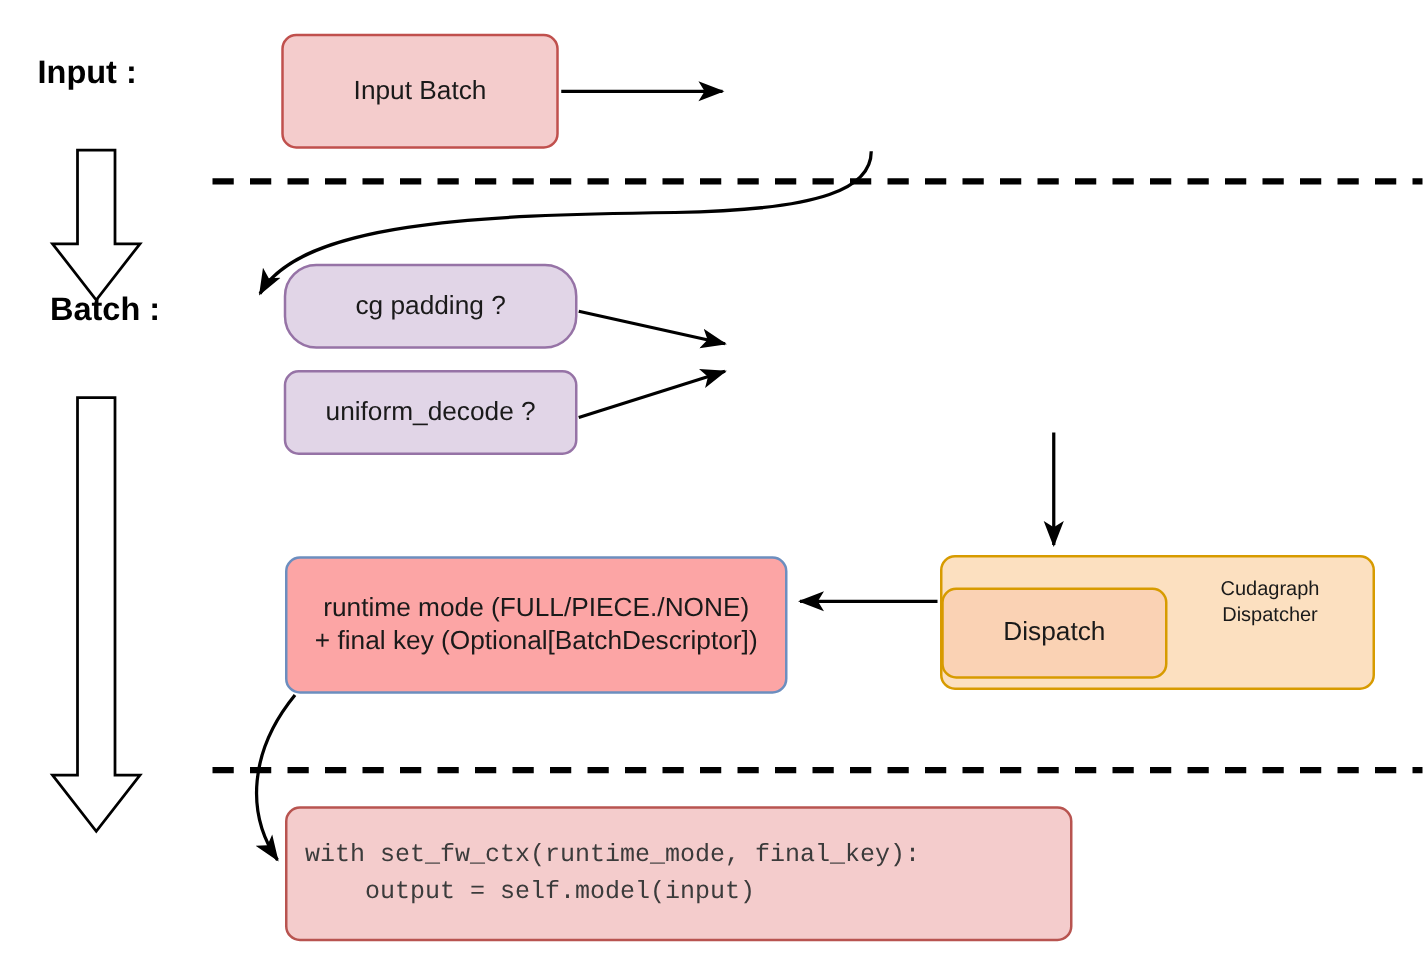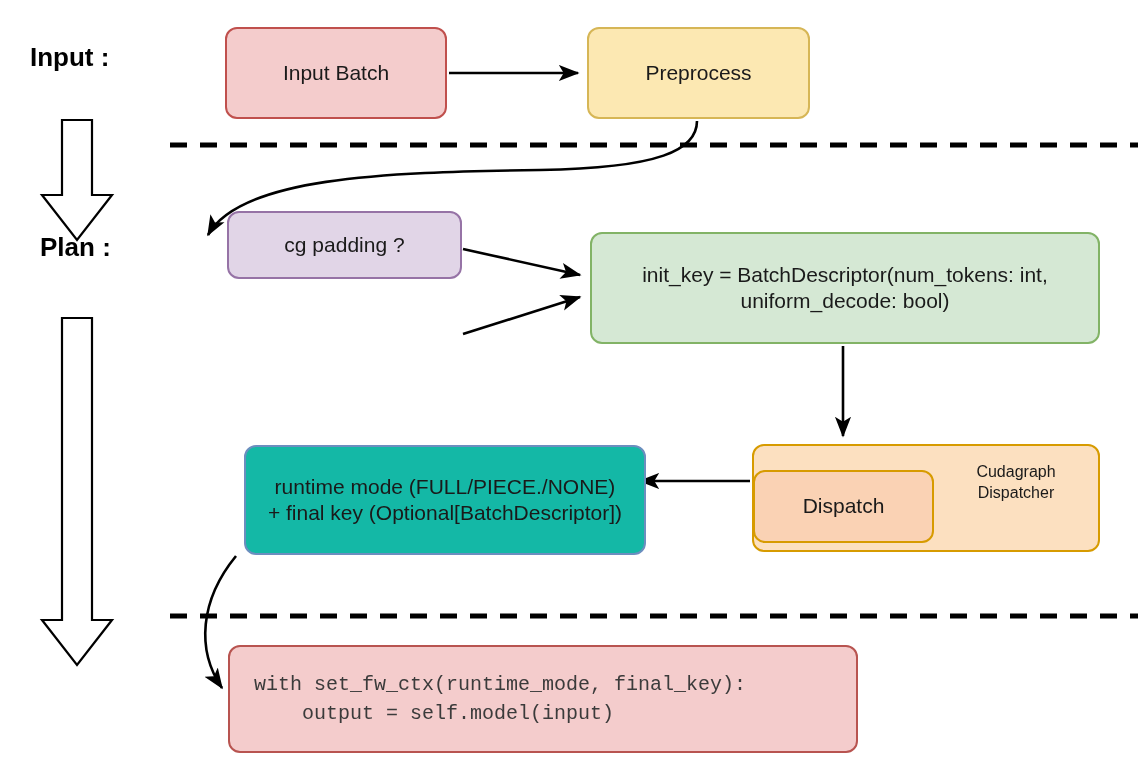--- a/index.html
+++ b/index.html
@@ -49,31 +49,31 @@
     padding: 4px 10px;
   }
   .node.code {
     font-family: "Liberation Mono", monospace;
     font-size: 20px;
     color: #3b3b3b;
     justify-content: flex-start;
     text-align: left;
     white-space: pre;
     line-height: 1.45;
-    padding-left: 24px;
+    padding-left: 14px;
   }
   .node.wrap-text { white-space: pre-line; }
   #node-input-batch   { left: 225px; top: 27px;  width: 222px; height: 92px;  background: #F4CCCC; border-color: #C0504D; }
   #node-preprocess    { left: 587px; top: 27px;  width: 223px; height: 92px;  background: #FCE8B2; border-color: #D6B656; }
-  #node-cg-padding    { left: 227px; top: 211px; width: 235px; height: 68px;  background: #E1D5E7; border-color: #9673A6; }
+  #node-cg-padding    { left: 227px; top: 211px; width: 235px; height: 68px;  background: #E1D5E7; border-color: #9673A6; border-radius: 26px; }
   #node-uniform-dec   { left: 227px; top: 296px; width: 235px; height: 68px;  background: #E1D5E7; border-color: #9673A6; }
   #node-init-key      { left: 590px; top: 232px; width: 510px; height: 112px; background: #D5E8D4; border-color: #82B366; }
   #node-dispatcher    { left: 752px; top: 444px; width: 348px; height: 108px; background: #FCE0C0; border-color: #D79B00; }
   #node-dispatch      { left: 753px; top: 470px; width: 181px; height: 73px;  background: #FAD2B4; border-color: #D79B00; border-radius: 12px; }
-  #node-runtime-mode  { left: 244px; top: 445px; width: 402px; height: 110px; background: #14b8a6; border-color: #6C8EBF; }
+  #node-runtime-mode  { left: 228px; top: 445px; width: 402px; height: 110px; background: #fca5a5; border-color: #6C8EBF; }
   #node-exec-code     { left: 228px; top: 645px; width: 630px; height: 108px; background: #F4CCCC; border-color: #B85450; }
   #label-input   { left: 30px;  top: 42px; }
   #label-plan    { left: 40px;  top: 232px; }
   #label-execute { left: 10px;  top: 662px; }
   .dispatcher-title {
     position: absolute;
     left: 940px;
     top: 462px;
     width: 152px;
     text-align: center;
@@ -113,31 +113,29 @@
     <line x1="463" y1="334" x2="580" y2="297" stroke="#000000" stroke-width="2.6" marker-end="url(#arrowhead)"></line>
 
     <line x1="843" y1="346" x2="843" y2="436" stroke="#000000" stroke-width="2.6" marker-end="url(#arrowhead)"></line>
 
     <line x1="750" y1="481" x2="640" y2="481" stroke="#000000" stroke-width="2.6" marker-end="url(#arrowhead)"></line>
 
     <path d="M236,556 C200,600 196,650 222,688" fill="none" stroke="#000000" stroke-width="2.6" marker-end="url(#arrowhead)"></path>
   </svg>
 
   <div class="stage-label" id="label-input">Input :</div>
-  <div class="stage-label" id="label-plan">Plan :</div>
+  <div class="stage-label" id="label-plan">Batch :</div>
 
   <div class="node" id="node-input-batch">Input Batch</div>
 
-  <div class="node" id="node-preprocess">Preprocess</div>
 
   <div class="node" id="node-cg-padding">cg padding ?</div>
 
+  <div class="node" id="node-uniform-dec">uniform_decode ?</div>
 
-  <div class="node wrap-text" id="node-init-key">init_key = BatchDescriptor(num_tokens: int,
-uniform_decode: bool)</div>
 
   <div class="node" id="node-dispatcher"></div>
   <div class="dispatcher-title">Cudagraph
 Dispatcher</div>
 
   <div class="node" id="node-dispatch">Dispatch</div>
 
   <div class="node wrap-text" id="node-runtime-mode">runtime mode (FULL/PIECE./NONE)
 + final key (Optional[BatchDescriptor])</div>
 

